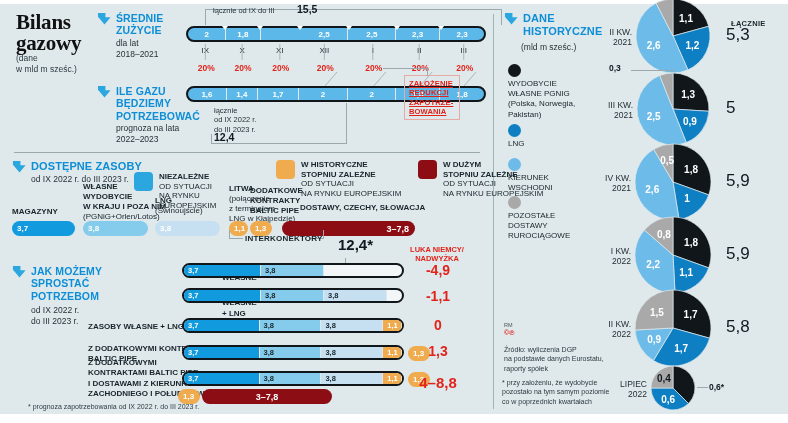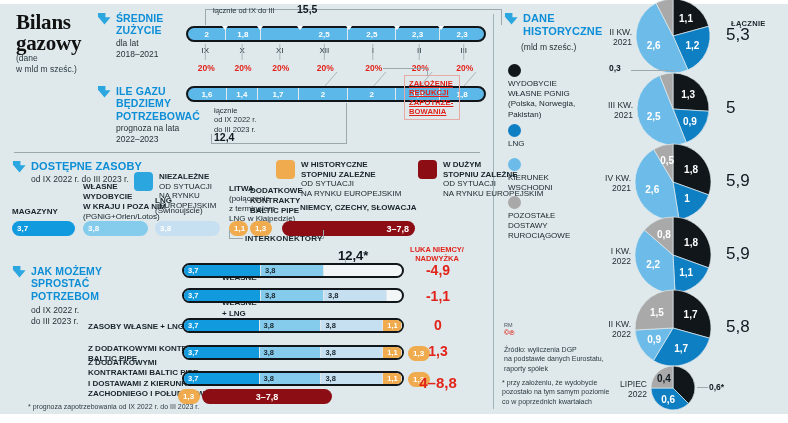--- a/index.html
+++ b/index.html
@@ -271,21 +271,21 @@
       <div class="cap-lbl" style="left: 155px; top: 196px; white-space: pre-line;"><span>LNG</span><div class="reg" style="font-weight: normal; white-space: pre-line;">(Świnoujście)</div></div>
       <div class="pill" style="left: 155px; top: 221px; width: 65px; background: rgb(198, 224, 242); color: rgb(255, 255, 255);">3,8</div>
       <div class="cap-lbl" style="left: 229px; top: 184px; white-space: pre-line;"><span>LITWA</span><div class="reg" style="font-weight: normal; white-space: pre-line;">(połączenie
 z terminalem
 LNG w Kłajpedzie)</div></div>
       <div class="pill" style="left: 229px; top: 221px; width: 19px; background: rgb(240, 171, 78);">1,1</div>
       <div class="cap-lbl" style="left: 250px; top: 186px; white-space: pre-line;"><span>DODATKOWE
 KONTRAKTY
 BALTIC PIPE</span></div>
       <div class="pill" style="left: 250px; top: 221px; width: 22px; background: rgb(240, 171, 78);">1,3</div>
-      <div class="cap-lbl" style="left: 300px; top: 203px; white-space: pre-line;"><span>NIEMCY, CZECHY, SŁOWACJA</span></div>
+      <div class="cap-lbl" style="left: 300px; top: 203px; white-space: pre-line;"><span>DOSTAWY, CZECHY, SŁOWACJA</span></div>
       <div class="pill" style="left: 282px; top: 221px; width: 133px; background: rgb(140, 13, 20); justify-content: flex-end; padding-right: 6px; font-size: 9px;">3–7,8</div>
     </div>
 
   <div class="hairline" style="left:229px;top:230px;width:1px;height:9px;"></div>
   <div class="hairline" style="left:229px;top:238px;width:14px;height:1px;"></div>
   <div class="hairline" style="left:309px;top:238px;width:15px;height:1px;"></div>
   <div class="hairline" style="left:323px;top:230px;width:1px;height:9px;"></div>
   <div style="position:absolute;left:245px;top:234px;font-size:8px;font-weight:bold;color:#17242a;letter-spacing:.2px;">INTERKONEKTORY</div>
 
   <div class="hdrow" style="position:absolute;left:12px;top:265px;width:125px;">
@@ -294,21 +294,21 @@
     </svg>
     <div>
       <div class="hd" style="white-space:pre-line;">JAK MOŻEMY
 SPROSTAĆ
 POTRZEBOM</div>
       <div class="hd-sub" style="white-space:pre-line;margin-top:3px;">od IX 2022 r.
 do III 2023 r.</div>
     </div>
   </div>
 
-  <div class="bignum" style="left:338px;top:248px;font-size:13px;">12,4*</div>
+  <div class="bignum" style="left:338px;top:236px;font-size:15px;">12,4*</div>
   <div class="hairline" style="left:345px;top:258px;width:1px;height:12px;"></div>
   <div class="gaphdr" style="left:396px;top:246px;width:82px;white-space:pre-line;">LUKA NIEMCY/
 NADWYŻKA</div>
 
   <div id="balRows">
       <div class="row-lbl" style="left: 222px; top: 263px; width: 52px; white-space: pre-line;">ZASOBY
 WŁASNE</div>
       <div class="hairline" style="left: 276px; top: 270px; width: 2px; height: 1px;"></div>
       <div class="bar" style="left: 182px; top: 263px; width: 222px;">
         <div class="bseg" style="width: 77px; background: rgb(18, 154, 222); color: rgb(255, 255, 255);">3,7</div>

